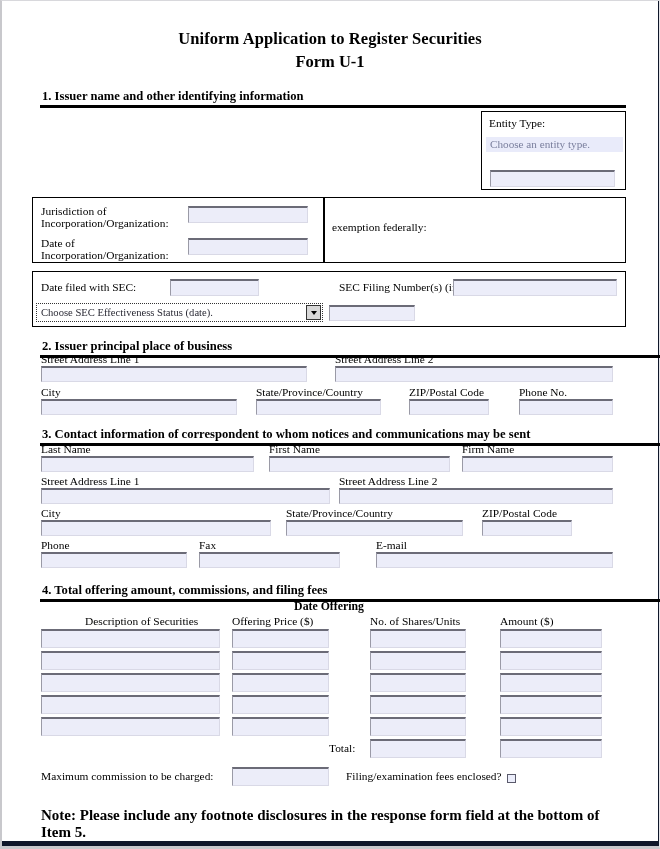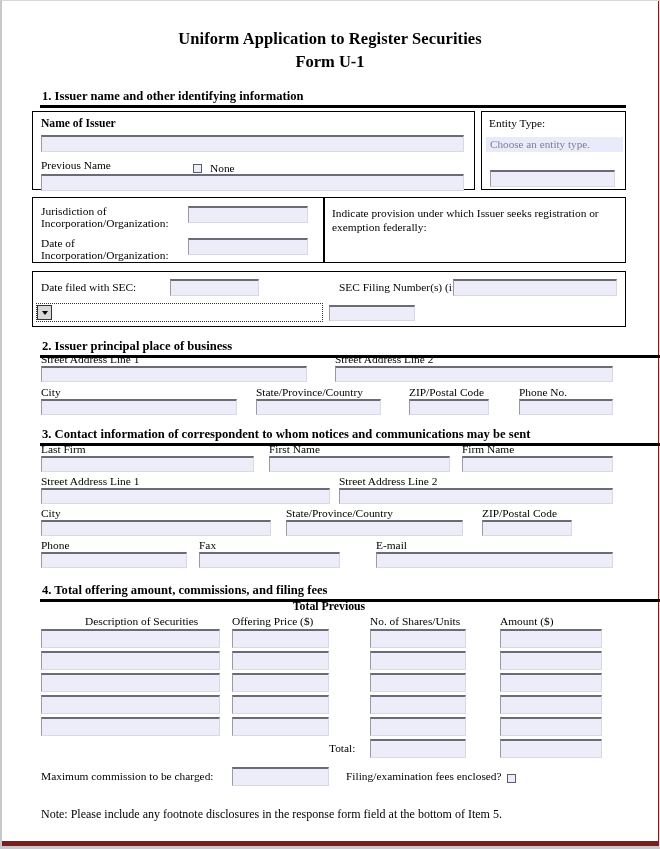--- a/index.html
+++ b/index.html
@@ -11,21 +11,21 @@
     width: 660px;
     height: 849px;
     font-family: "Liberation Serif", "DejaVu Serif", serif;
     color: #000000;
     overflow: hidden;
   }
   .page {
     position: relative;
     width: 660px;
     height: 849px;
-    background: #7f1d1d;
+    background: #0f172a;
     box-sizing: border-box;
     border-left: 2px solid #c8c8cc;
     border-top: 1px solid #d8d8dc;
     border-right: 1px solid #e4e4e8;
     border-bottom: 3px solid #c8c8cc;
   }
   .sheet {
     position: absolute;
     left: 0; top: 0;
     width: 656px;
@@ -139,81 +139,72 @@
     justify-content: center;
   }
   .dd-caret {
     width: 0; height: 0;
     border-left: 3.5px solid transparent;
     border-right: 3.5px solid transparent;
     border-top: 4.5px solid #000;
   }
 
   .note {
-    font-size: 12px;
+    font-size: 15px;
+    font-weight: bold;
   }
   .center-b { text-align: center; font-weight: bold; font-size: 11.8px; }
 </style>
 </head>
 <body>
 
 <div class="page">
 <div class="sheet">
 
   <div class="title-block">
     <div class="title-line1">Uniform Application to Register Securities</div>
     <div class="title-line2">Form U-1</div>
   </div>
 
   <div class="section-head" style="margin-top:4px;">
     <span class="sh-text">1. Issuer name and other identifying information</span>
     <div class="sh-rule"></div>
   </div>
 
-  <div class="boxed abs" style="left:30px; top:110px; width:443px; height:79px;">
-    <div class="abs lbl-b" style="left:8px; top:5px;">Name of Issuer</div>
-    <div class="abs fld" style="left:8px; top:23px; width:423px; height:17px;"></div>
-    <div class="abs lbl" style="left:8px; top:47px;">Previous Name</div>
-    <div class="abs" style="left:160px; top:46px;">
-      <span class="chk"></span>
-      <span class="lbl" style="display:inline-block; margin-left:4px;">None</span>
-    </div>
-    <div class="abs fld" style="left:8px; top:62px; width:423px; height:17px;"></div>
-  </div>
 
   <div class="boxed abs" style="left:479px; top:110px; width:145px; height:79px;">
     <div class="abs lbl" style="left:7px; top:5px;">Entity Type:</div>
     <div class="abs placeholder" style="left:4px; top:25px; width:137px;">Choose an entity type.</div>
     <div class="abs fld" style="left:8px; top:58px; width:125px; height:17px;"></div>
   </div>
 
   <div class="boxed abs" style="left:30px; top:196px; width:594px; height:66px;">
 
     <div class="abs" style="left:290px; top:0; width:1.6px; height:100%; background:#000;"></div>
 
     <div class="abs lbl" style="left:8px; top:7px;">Jurisdiction of</div>
     <div class="abs lbl" style="left:8px; top:19px;">Incorporation/Organization:</div>
     <div class="abs fld" style="left:155px; top:8px; width:120px; height:17px;"></div>
 
     <div class="abs lbl" style="left:8px; top:39px;">Date of</div>
     <div class="abs lbl" style="left:8px; top:51px;">Incorporation/Organization:</div>
     <div class="abs fld" style="left:155px; top:40px; width:120px; height:17px;"></div>
 
-    <div class="abs lbl" style="left:299px; top:9px;">Indicate provision under which Issuer seeks registration or</div>
     <div class="abs lbl" style="left:299px; top:23px;">exemption federally:</div>
   </div>
 
   <div class="boxed abs" style="left:30px; top:270px; width:594px; height:56px;">
     <div class="abs lbl" style="left:8px; top:9px;">Date filed with SEC:</div>
     <div class="abs fld" style="left:137px; top:7px; width:89px; height:17px;"></div>
 
     <div class="abs lbl" style="left:262px; top:9px;margin-left:44px;">SEC Filing Number(s) (if any):</div>
     <div class="abs fld" style="left:420px; top:7px; width:164px; height:17px;"></div>
 
     <div class="abs ddown" style="left:3px; top:31px; width:287px; height:19px;">
+      <span class="dd-text">Choose SEC Effectiveness Status (date).</span>
       <span class="dd-btn">
             <span class="dd-caret"></span>
           </span>
     </div>
     <div class="abs fld" style="left:296px; top:33px; width:86px; height:16px;"></div>
   </div>
 
   <div class="section-head abs" style="left:0; top:326px; width:100%; box-sizing:border-box;">
     <span class="sh-text">2. Issuer principal place of business</span>
     <div class="sh-rule"></div>
@@ -238,21 +229,21 @@
     <div class="abs lbl" style="left:487px; top:33px;">Phone No.</div>
     <div class="abs fld" style="left:487px; top:46px; width:94px;"></div>
   </div>
 
   <div class="section-head abs" style="left:0; top:414px; width:100%; box-sizing:border-box;">
     <span class="sh-text">3. Contact information of correspondent to whom notices and communications may be sent</span>
     <div class="sh-rule"></div>
   </div>
 
   <div class="abs" style="left:30px; top:442px; width:594px;">
-    <div class="abs lbl" style="left:9px; top:0px;">Last Firm</div>
+    <div class="abs lbl" style="left:9px; top:0px;">Last Name</div>
     <div class="abs fld" style="left:9px; top:13px; width:213px;"></div>
 
     <div class="abs lbl" style="left:237px; top:0px;">First Name</div>
     <div class="abs fld" style="left:237px; top:13px; width:181px;"></div>
 
     <div class="abs lbl" style="left:430px; top:0px;">Firm Name</div>
     <div class="abs fld" style="left:430px; top:13px; width:151px;"></div>
 
     <div class="abs lbl" style="left:9px; top:32px;">Street Address Line 1</div>
     <div class="abs fld" style="left:9px; top:45px; width:289px;"></div>
@@ -278,21 +269,21 @@
     <div class="abs lbl" style="left:344px; top:96px;">E-mail</div>
     <div class="abs fld" style="left:344px; top:109px; width:237px;"></div>
   </div>
 
   <div class="section-head abs" style="left:0; top:570px; width:100%; box-sizing:border-box;">
     <span class="sh-text">4. Total offering amount, commissions, and filing fees</span>
     <div class="sh-rule"></div>
   </div>
 
   <div class="abs" style="left:30px; top:598px; width:594px;">
-    <div class="abs center-b" style="left:0; top:0; width:594px;">Total Previous</div>
+    <div class="abs center-b" style="left:0; top:0; width:594px;">Date Offering</div>
 
     <div class="abs lbl" style="left:9px; top:16px;margin-left:44px;">Description of Securities</div>
     <div class="abs lbl" style="left:200px; top:16px;">Offering Price ($)</div>
     <div class="abs lbl" style="left:338px; top:16px;">No. of Shares/Units</div>
     <div class="abs lbl" style="left:468px; top:16px;">Amount ($)</div>
 
     <div class="abs fld" style="left:9px;   top:30px; width:179px; height:19px;"></div>
     <div class="abs fld" style="left:200px; top:30px; width:97px;  height:19px;"></div>
     <div class="abs fld" style="left:338px; top:30px; width:96px;  height:19px;"></div>
     <div class="abs fld" style="left:468px; top:30px; width:102px; height:19px;"></div>

